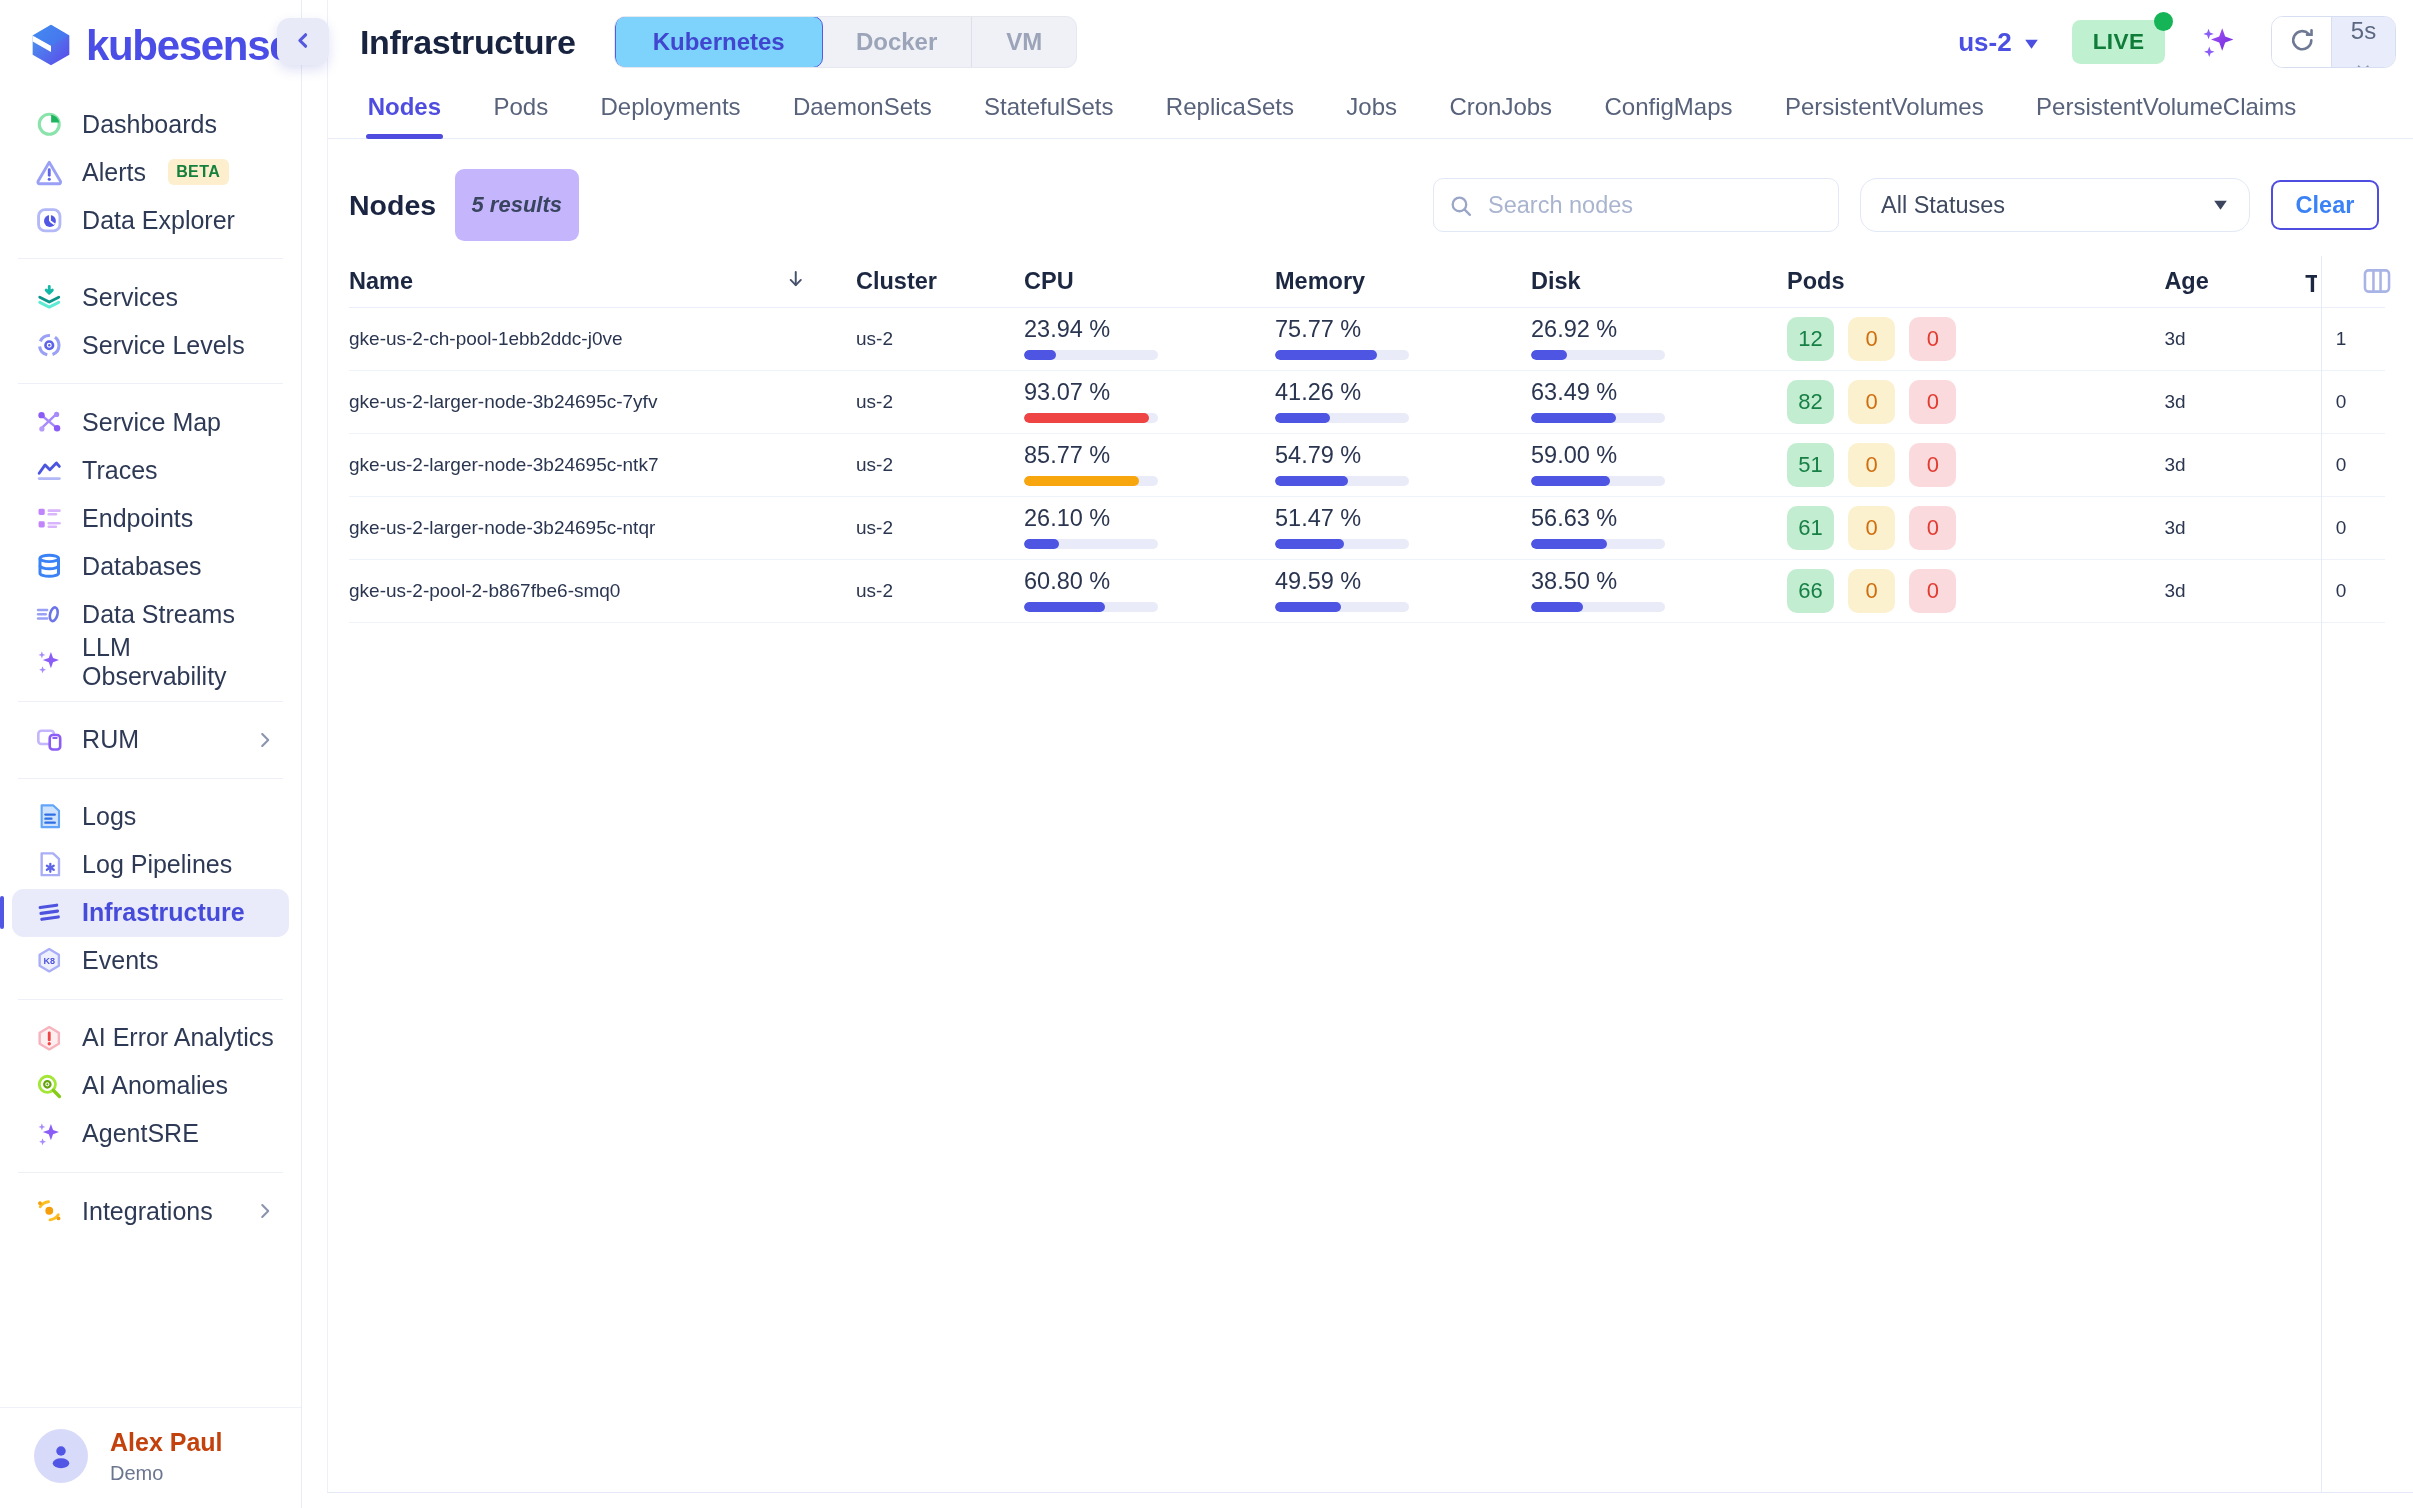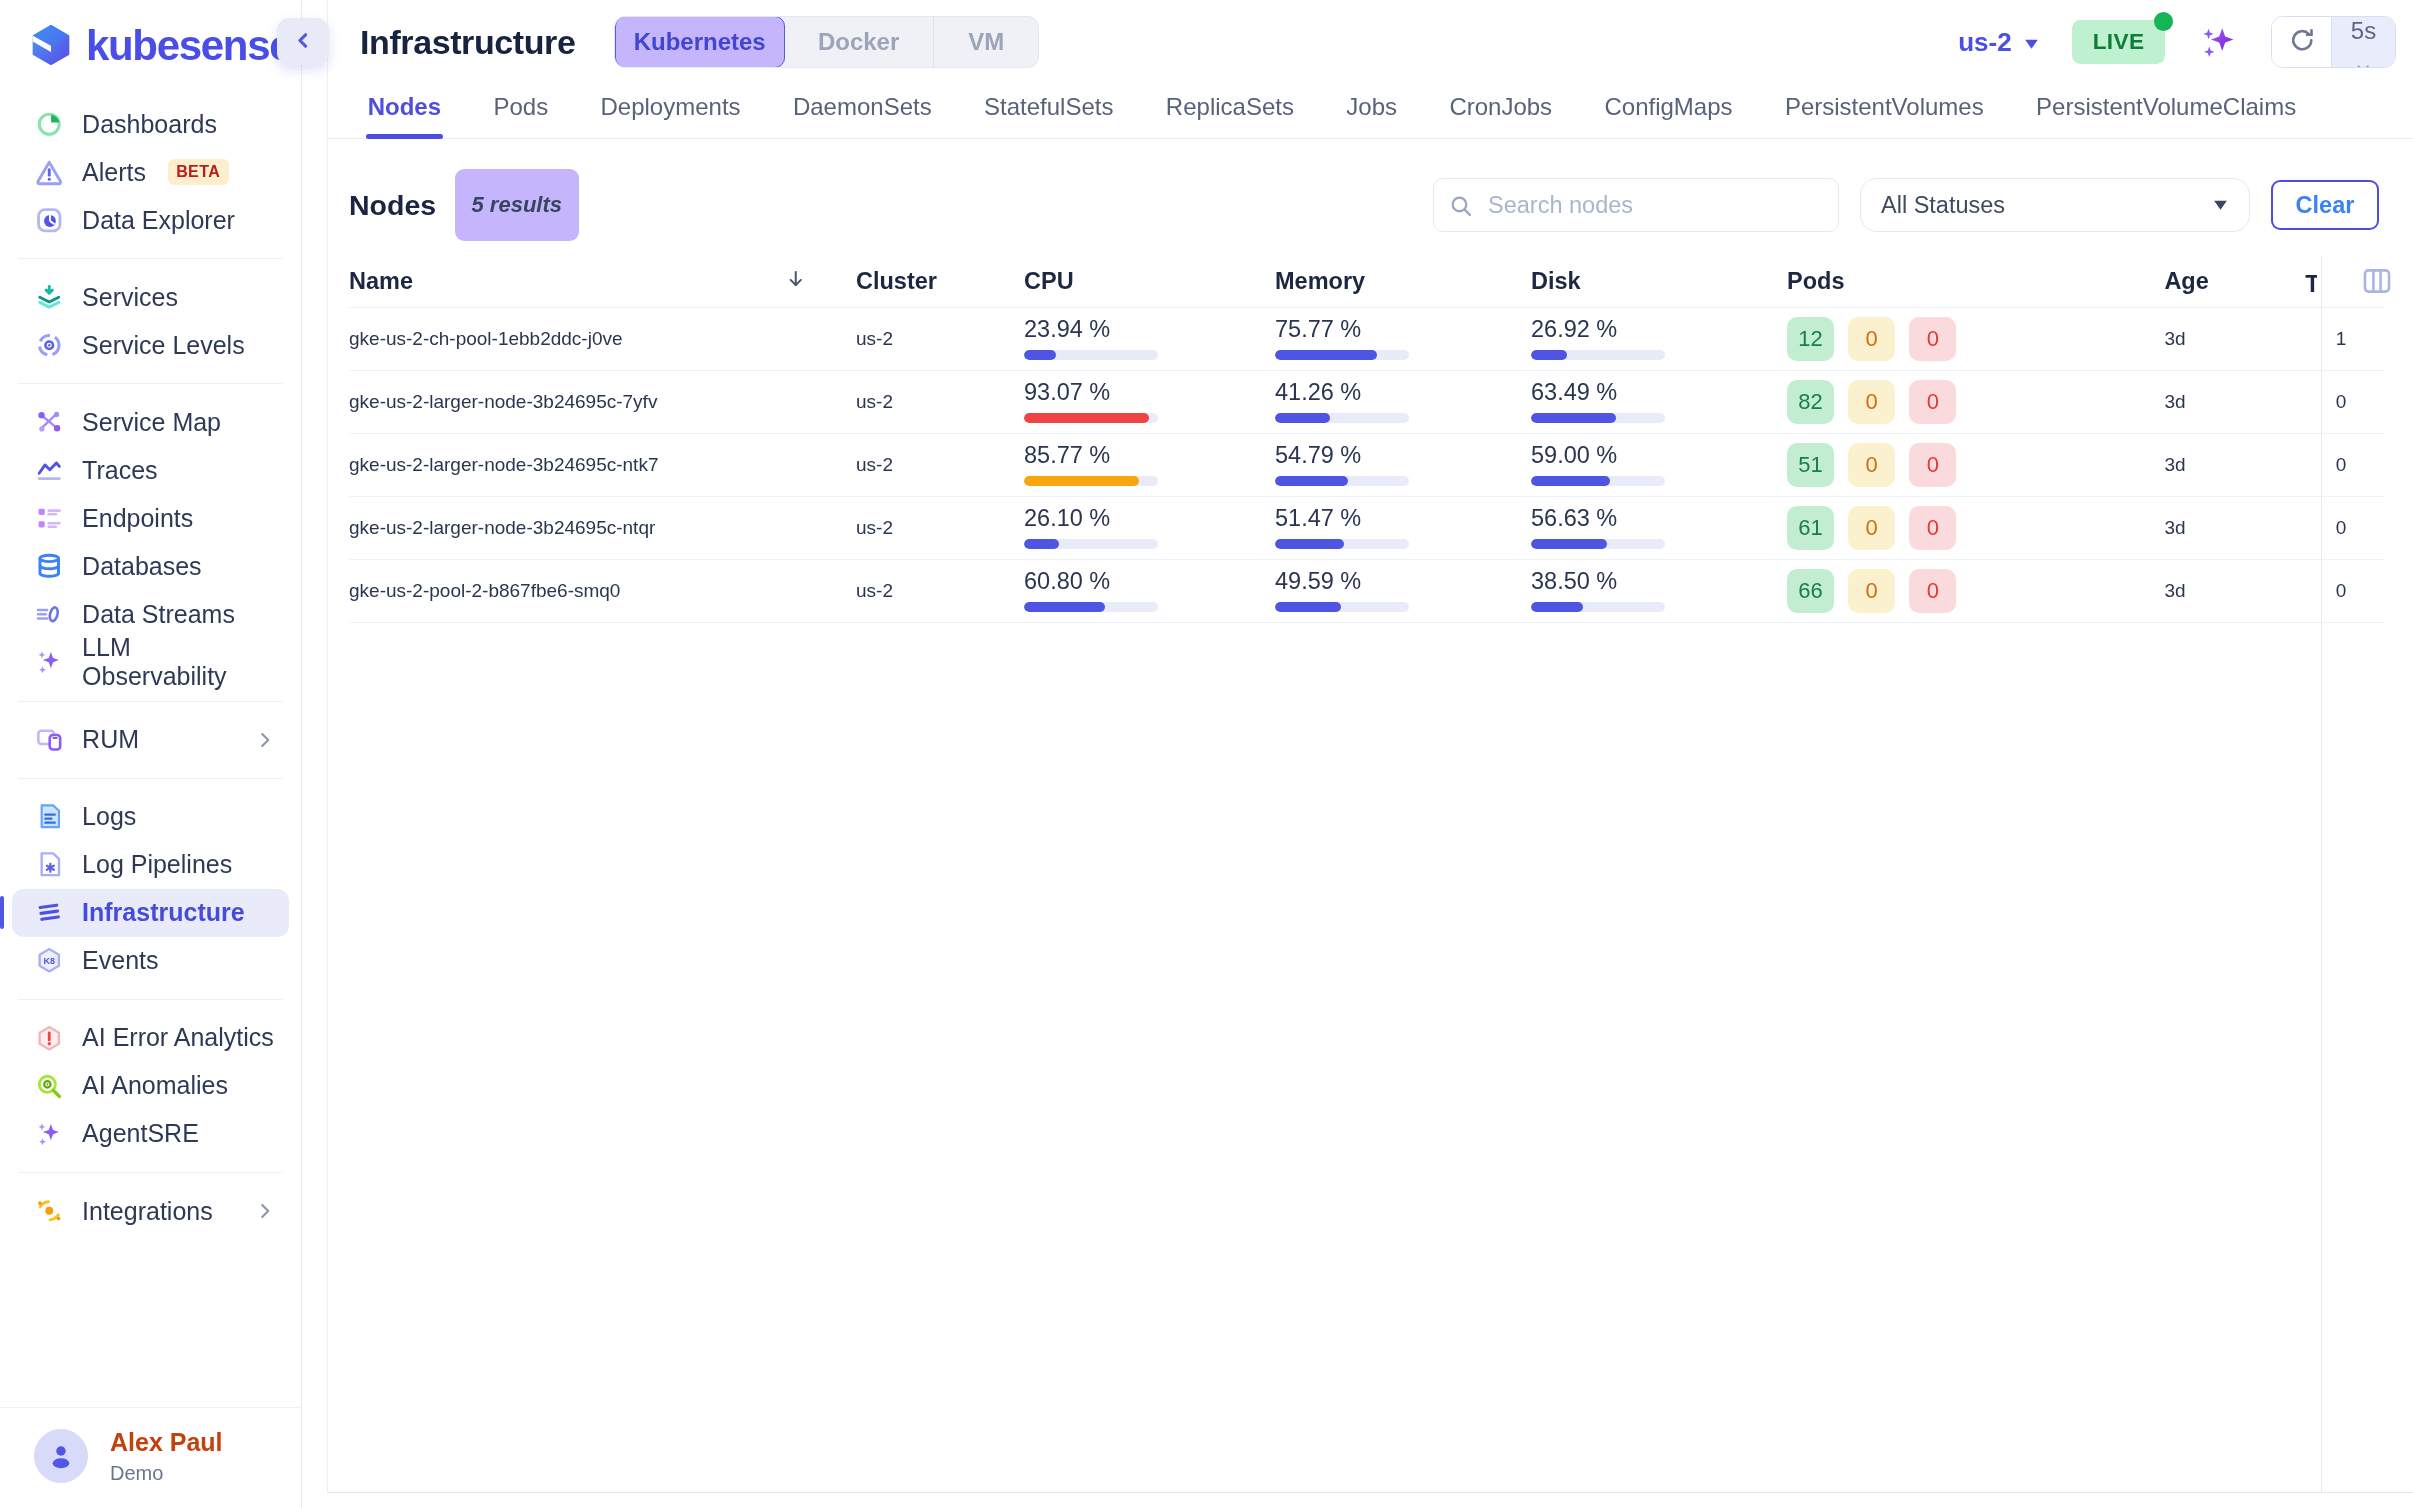--- a/index.html
+++ b/index.html
@@ -16,21 +16,21 @@
     display:flex; align-items:center; justify-content:center; cursor:pointer; z-index:5; }
   .nav { margin-top:30px; padding:0 11.7px; }
   .nav-item { display:flex; align-items:center; gap:18.4px; height:48px; padding:0 13.4px 0 23.5px;
     border-radius:11.7px; font-size:25px; font-weight:500; color:#2e3a55; cursor:pointer; position:relative; }
   .nav-item .ni { width:28.5px; height:28.5px; flex:0 0 28.5px; display:flex; align-items:center; justify-content:center; }
   .nav-item .ni svg { width:28.5px; height:28.5px; }
   .nav-item.active { background:#e9ebfb; color:#464bd9; font-weight:700; }
   .nav-item.active::before { content:""; position:absolute; left:-11.7px; top:7.5px; bottom:7.5px;
     width:4.2px; border-radius:2.5px; background:#5156e5; }
   .nav-divider { height:0.8px; background:#edf0f7; margin:14.2px 6.7px; }
-  .beta { background:#fdeecd; color:#b91c1c; font-size:16px; font-weight:700;
+  .beta { background:#fdeecd; color:#15803d; font-size:16px; font-weight:700;
     padding:4.2px 8.4px; border-radius:5.9px; letter-spacing:0.4px; margin-left:3.4px; }
   .chev { margin-left:auto; display:flex; }
   .user { position:absolute; left:0; right:0; bottom:0; border-top:0.8px solid #eef1f7;
     padding:20px 0 23.5px 34px; display:flex; align-items:center; gap:22px; cursor:pointer; }
   .avatar { width:54px; height:54px; border-radius:50%; background:#d7dbf9;
     display:flex; align-items:center; justify-content:center; }
   .user-name { font-size:25px; font-weight:700; color:#c2410c; }
   .user-role { font-size:20px; color:#6b7590; margin-top:4.2px; }
 
   
@@ -38,22 +38,22 @@
     border-left:0.8px solid #edf0f8; border-bottom:0.8px solid #e3e9f5;
     display:flex; flex-direction:column; background:#fff; }
 
   .header-row { display:flex; align-items:center; height:84px; padding:0 18.4px 0 32px; flex:0 0 auto; }
   .page-title { font-size:34px; font-weight:800; color:#18233f; letter-spacing:-0.4px; }
   .segmented { display:flex; align-items:stretch; background:#f0f1f6; border:0.8px solid #e6e8f0;
     border-radius:11px; margin-left:39px; height:52px; overflow:hidden; }
   .seg { display:flex; align-items:center; justify-content:center; padding:0 34px;
     font-size:24px; font-weight:600; color:#9ba4b8; cursor:pointer; border-right:0.8px solid #dde0ea; }
   .seg:last-child { border-right:none; }
-  .seg.active { background:#c4b5fd; border:1.7px solid #565ce0; border-radius:10px;
-    color:#4046cf; margin:-0.8px; padding:0 18px; }
+  .seg.active { background:#7dd3fc; border:1.7px solid #565ce0; border-radius:10px;
+    color:#4046cf; margin:-0.8px; padding:0 37px; }
   .hdr-right { margin-left:auto; display:flex; align-items:center; gap:32px; }
   .region { display:flex; align-items:center; gap:11px; cursor:pointer;
     font-size:26px; font-weight:700; color:#4b50e2; }
   .live { position:relative; background:#bff0d0; color:#0f7d39; font-size:22.6px; font-weight:700;
     letter-spacing:0.4px; padding:9.2px 21px; border-radius:8.4px; cursor:pointer; }
   .live-dot { position:absolute; right:-7.5px; top:-7.5px; width:19px; height:19px;
     border-radius:50%; background:#14b457; }
   .icon-btn { display:flex; align-items:center; justify-content:center; cursor:pointer; }
   .refresh-group { display:flex; align-items:stretch; height:52px; border:1.7px solid #d8def2;
     border-radius:11.7px; overflow:hidden; }

